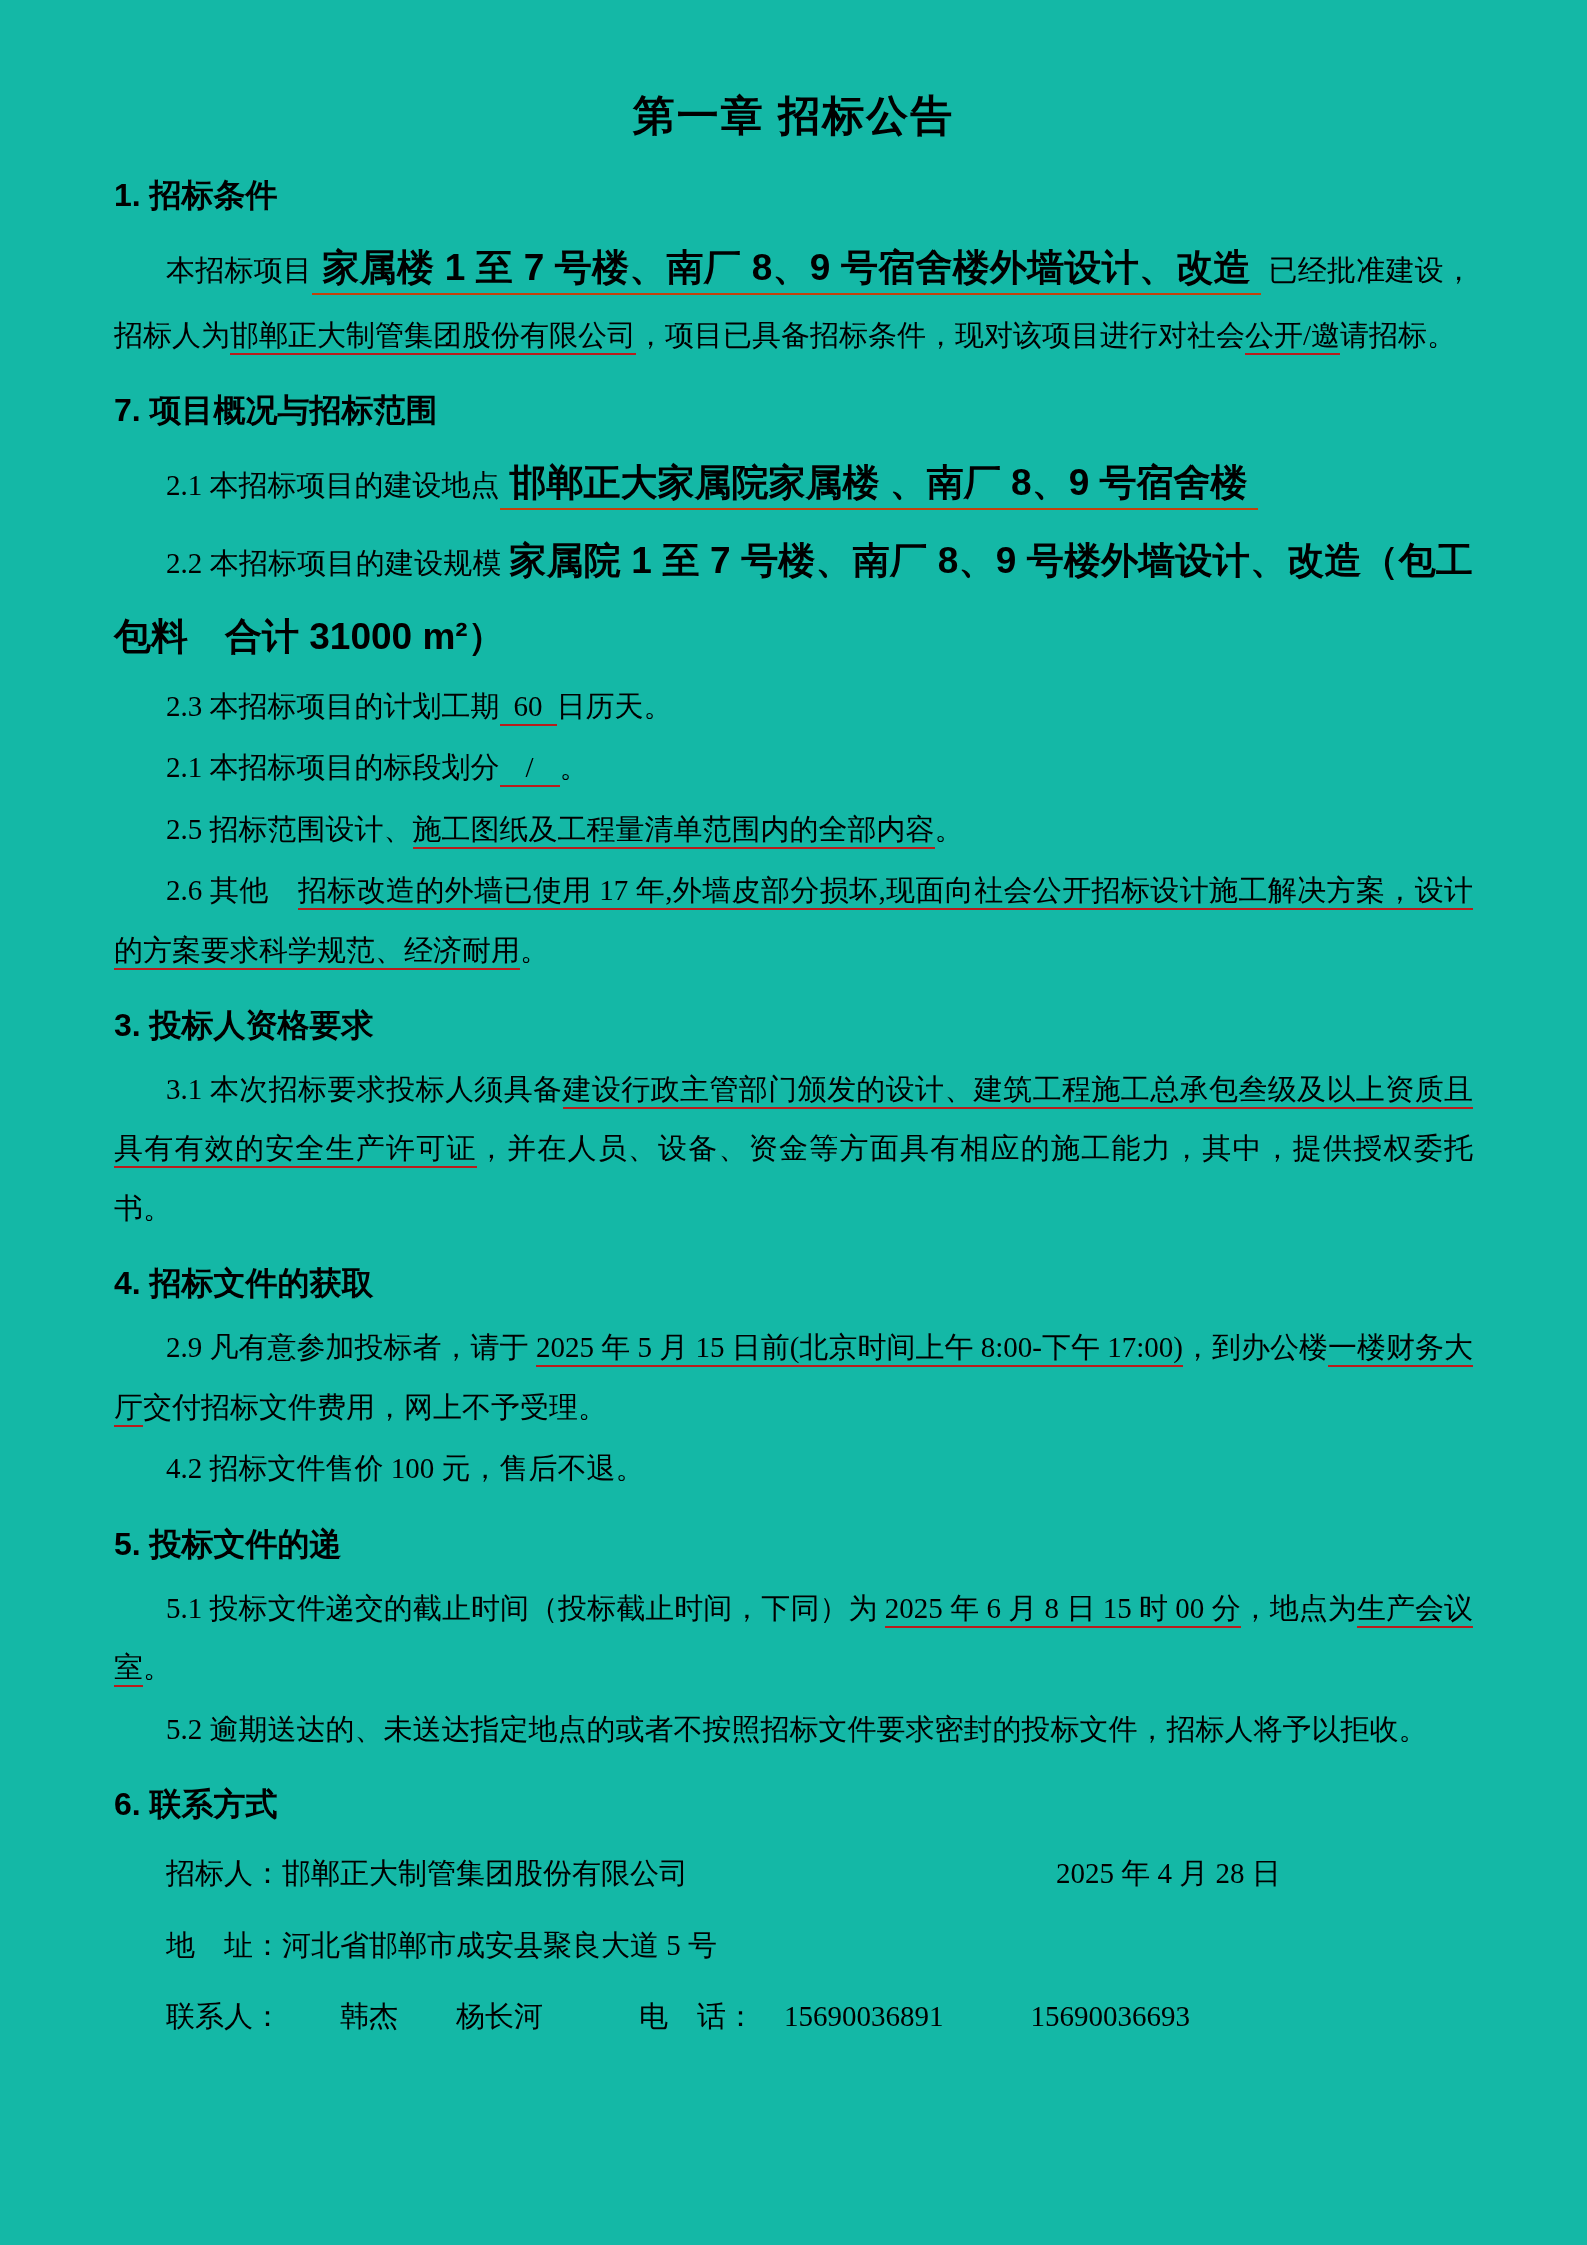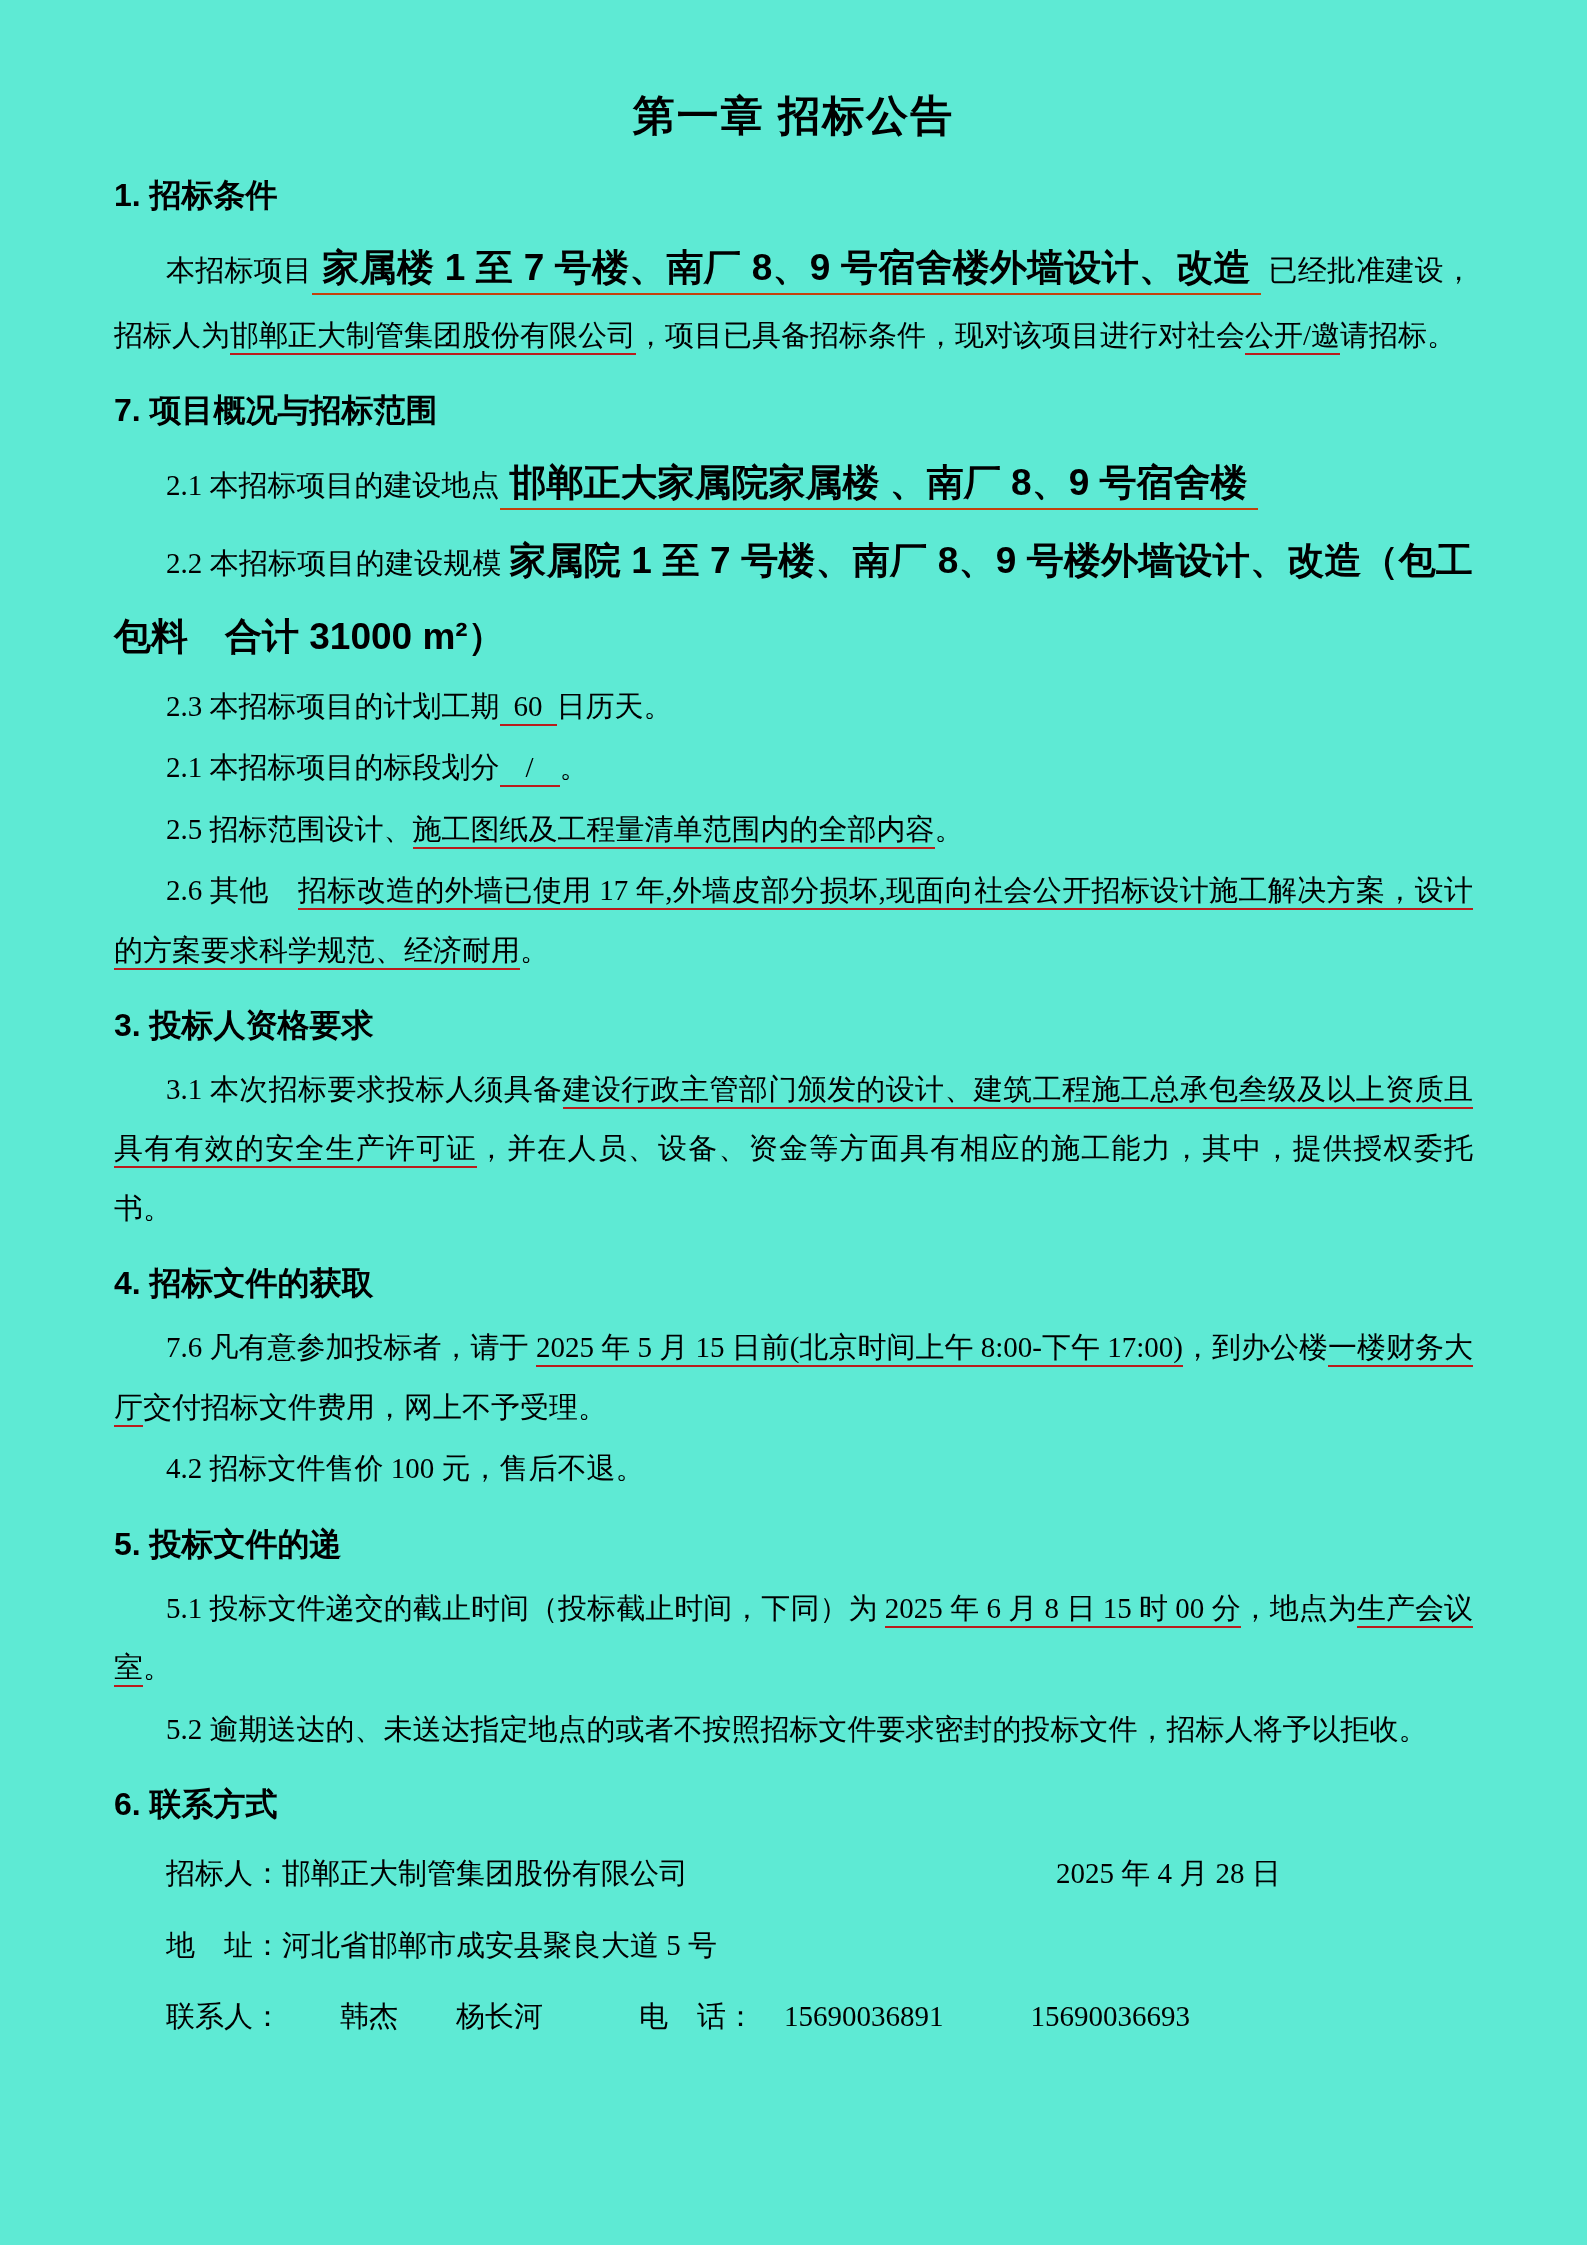--- a/index.html
+++ b/index.html
@@ -1,21 +1,21 @@
 <!DOCTYPE html>
 <html><head>
 <meta charset="utf-8">
 <style>
   * { margin: 0; padding: 0; box-sizing: border-box; }
   html, body { background: #ffffff; }
   .page {
     width: 1587px;
     height: 2245px;
     margin: 0 auto;
-    background: #5eead4;
+    background: #14b8a6;
     padding: 88px 114px 0 114px;
     font-family: "Liberation Serif", "DejaVu Serif", serif;
     font-size: 29px;
     color: #000000;
     overflow: hidden;
   }
   .title {
     font-family: "Liberation Sans", "DejaVu Sans", sans-serif;
     font-size: 42px;
     font-weight: 700;
@@ -69,21 +69,21 @@
   <p class="body indent"><span>2.2 本招标项目的建设规模 </span><span class="big">家属院 1 至 7 号楼、南厂 8、9 号楼外墙设计、改造（包工包料　合计 31000 m²）</span></p>
   <p class="body indent"><span>2.3 本招标项目的计划工期</span><span class="u u-num">60</span><span>日历天。</span></p>
   <p class="body indent"><span>2.1 本招标项目的标段划分</span><span class="u u-slash">/</span><span>。</span></p>
   <p class="body indent"><span>2.5 招标范围设计、</span><span class="u">施工图纸及工程量清单范围内的全部内容</span><span>。</span></p>
   <p class="body indent"><span>2.6 其他　</span><span class="u">招标改造的外墙已使用 17 年,外墙皮部分损坏,现面向社会公开招标设计施工解决方案，设计的方案要求科学规范、经济耐用</span><span>。</span></p>
 
   <div class="heading">3. 投标人资格要求</div>
   <p class="body indent"><span>3.1 本次招标要求投标人须具备</span><span class="u">建设行政主管部门颁发的设计、建筑工程施工总承包叁级及以上资质且具有有效的安全生产许可证</span><span>，并在人员、设备、资金等方面具有相应的施工能力，其中，提供授权委托书。</span></p>
 
   <div class="heading">4. 招标文件的获取</div>
-  <p class="body indent"><span>7.6 凡有意参加投标者，请于 </span><span class="u">2025 年 5 月 15 日前(北京时间上午 8:00-下午 17:00)</span><span>，到办公楼</span><span class="u">一楼财务大厅</span><span>交付招标文件费用，网上不予受理。</span></p>
+  <p class="body indent"><span>2.9 凡有意参加投标者，请于 </span><span class="u">2025 年 5 月 15 日前(北京时间上午 8:00-下午 17:00)</span><span>，到办公楼</span><span class="u">一楼财务大厅</span><span>交付招标文件费用，网上不予受理。</span></p>
   <p class="body indent"><span>4.2 招标文件售价 100 元，售后不退。</span></p>
 
   <div class="heading">5. 投标文件的递</div>
   <p class="body indent"><span>5.1 投标文件递交的截止时间（投标截止时间，下同）为 </span><span class="u">2025 年 6 月 8 日 15 时 00 分</span><span>，地点为</span><span class="u">生产会议室</span><span>。</span></p>
   <p class="body indent"><span>5.2 逾期送达的、未送达指定地点的或者不按照招标文件要求密封的投标文件，招标人将予以拒收。</span></p>
 
   <div class="heading">6. 联系方式</div>
   <p class="body indent contact"><span>招标人：邯郸正大制管集团股份有限公司</span><span class="date-gap">2025 年 4 月 28 日</span></p>
   <p class="body indent contact"><span>地　址：河北省邯郸市成安县聚良大道 5 号</span></p>
   <p class="body indent contact"><span>联系人：　　韩杰　　杨长河</span><span class="phone-gap">电　话：　15690036891　　　15690036693</span></p>

